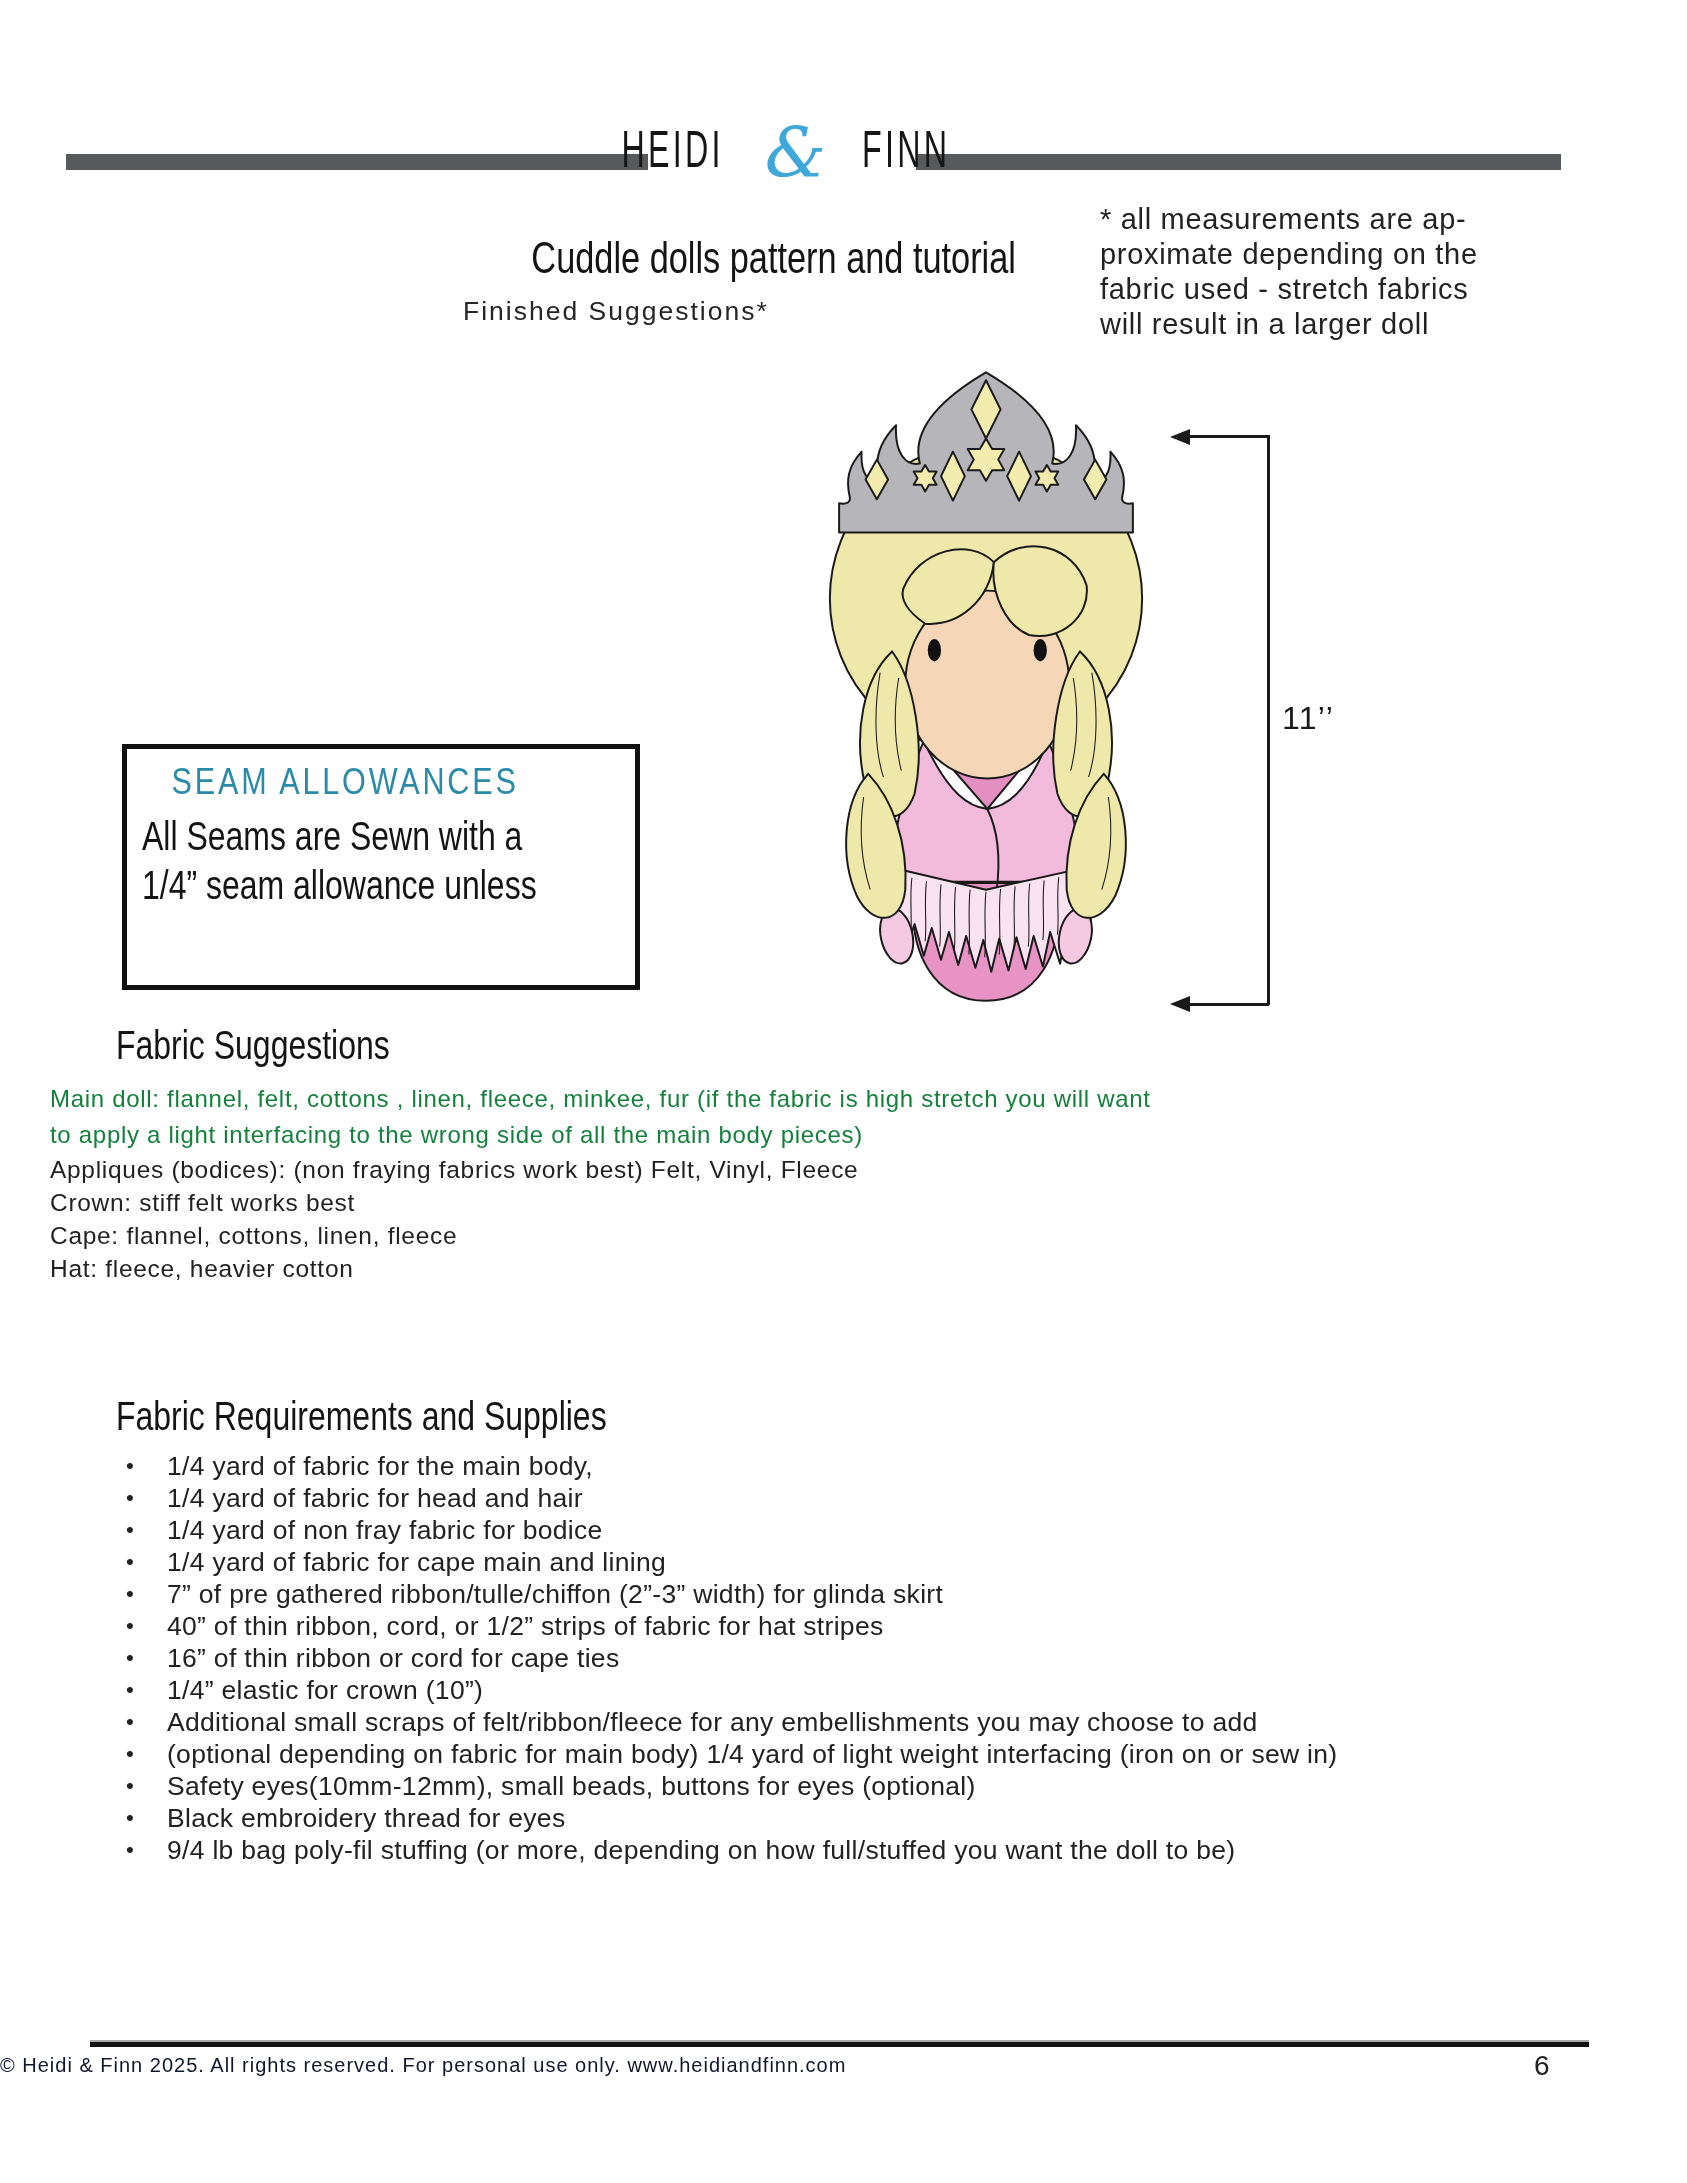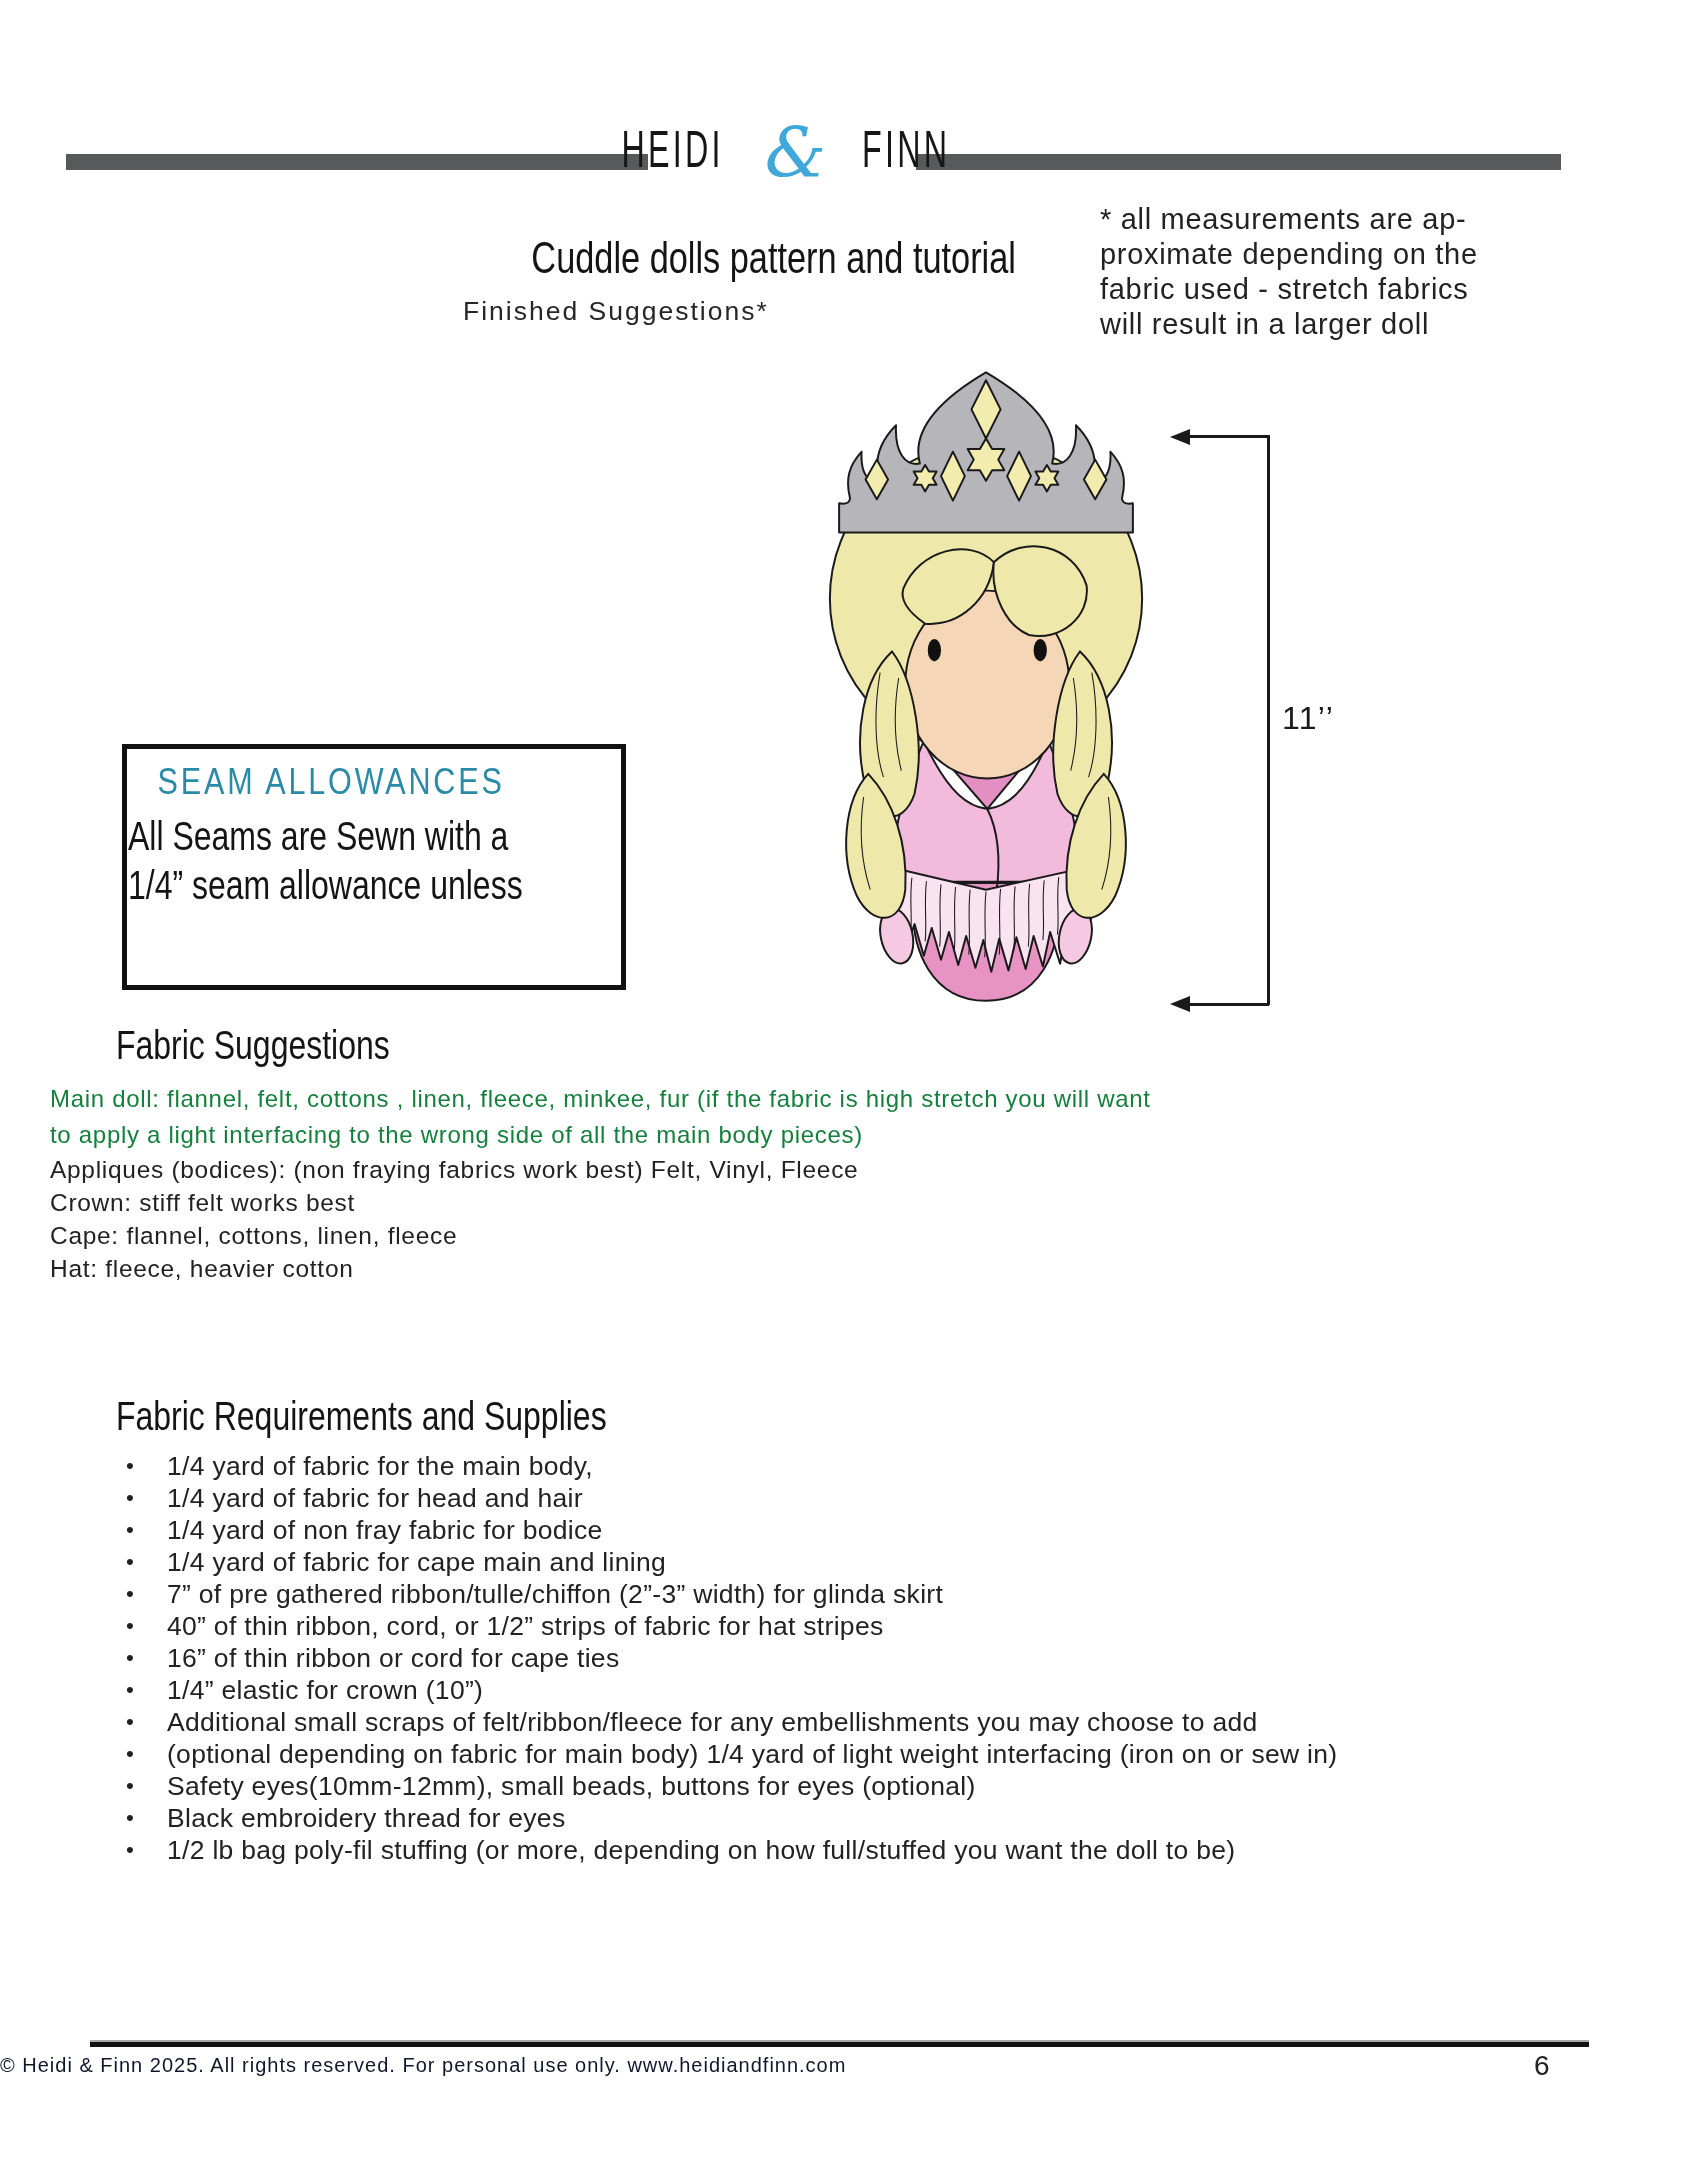--- a/index.html
+++ b/index.html
@@ -145,21 +145,21 @@
     </g>
   </svg>
 
   <div class="abs mline" style="left:1267px;top:435px;width:2.6px;height:570px;"></div>
   <div class="abs mline" style="left:1190px;top:435px;width:79px;height:2.6px;"></div>
   <div class="abs arrow-left" style="left:1170px;top:429px;"></div>
   <div class="abs mline" style="left:1190px;top:1003px;width:79px;height:2.6px;"></div>
   <div class="abs arrow-left" style="left:1170px;top:996px;"></div>
   <div class="abs measure-label" style="left:1282px;top:700px;">11’’</div>
 
-  <div class="abs seam-box" style="left:122px;top:744px;width:494px;height:236px;">
+  <div class="abs seam-box" style="left:122px;top:744px;width:494px;height:236px;padding-left:14px;">
     <div class="center" style="margin-top:12px;">
       <span class="cond seam-head" style="transform:scaleX(0.85);">SEAM ALLOWANCES</span>
     </div>
     <div style="margin:9.3px 0 0 1.3px;">
       <div><span class="cond ox-left seam-body">All Seams are Sewn with a</span></div>
       <div><span class="cond ox-left seam-body">1/4” seam allowance unless</span></div>
     </div>
   </div>
 
   <div class="abs" style="left:116px;top:1022px;">
@@ -184,21 +184,21 @@
     <li><span class="dot">•</span><span>1/4 yard of non fray fabric for bodice</span></li>
     <li><span class="dot">•</span><span>1/4 yard of fabric for cape main and lining</span></li>
     <li><span class="dot">•</span><span>7” of pre gathered ribbon/tulle/chiffon (2”-3” width) for glinda skirt</span></li>
     <li><span class="dot">•</span><span>40” of thin ribbon, cord, or 1/2” strips of fabric for hat stripes</span></li>
     <li><span class="dot">•</span><span>16” of thin ribbon or cord for cape ties</span></li>
     <li><span class="dot">•</span><span>1/4” elastic for crown (10”)</span></li>
     <li><span class="dot">•</span><span>Additional small scraps of felt/ribbon/fleece for any embellishments you may choose to add</span></li>
     <li><span class="dot">•</span><span>(optional depending on fabric for main body) 1/4 yard of light weight interfacing (iron on or sew in)</span></li>
     <li><span class="dot">•</span><span>Safety eyes(10mm-12mm), small beads, buttons for eyes (optional)</span></li>
     <li><span class="dot">•</span><span>Black embroidery thread for eyes</span></li>
-    <li><span class="dot">•</span><span>1/2 lb bag poly-fil stuffing (or more, depending on how full/stuffed you want the doll to be)</span></li>
+    <li><span class="dot">•</span><span>9/4 lb bag poly-fil stuffing (or more, depending on how full/stuffed you want the doll to be)</span></li>
   </ul>
 
   <div class="abs" style="left:90px;top:2040px;width:1499px;height:2px;background:#a9a9a9;"></div>
   <div class="abs" style="left:90px;top:2042px;width:1499px;height:4.6px;background:#111;"></div>
   <div class="abs center footer-text" style="left:0;top:2054px;width:1687px;">© Heidi &amp; Finn 2025.  All rights reserved. For personal use only. www.heidiandfinn.com</div>
   <div class="abs page-num" style="left:1534px;top:2050px;">6</div>
 
 </div>
 
 

